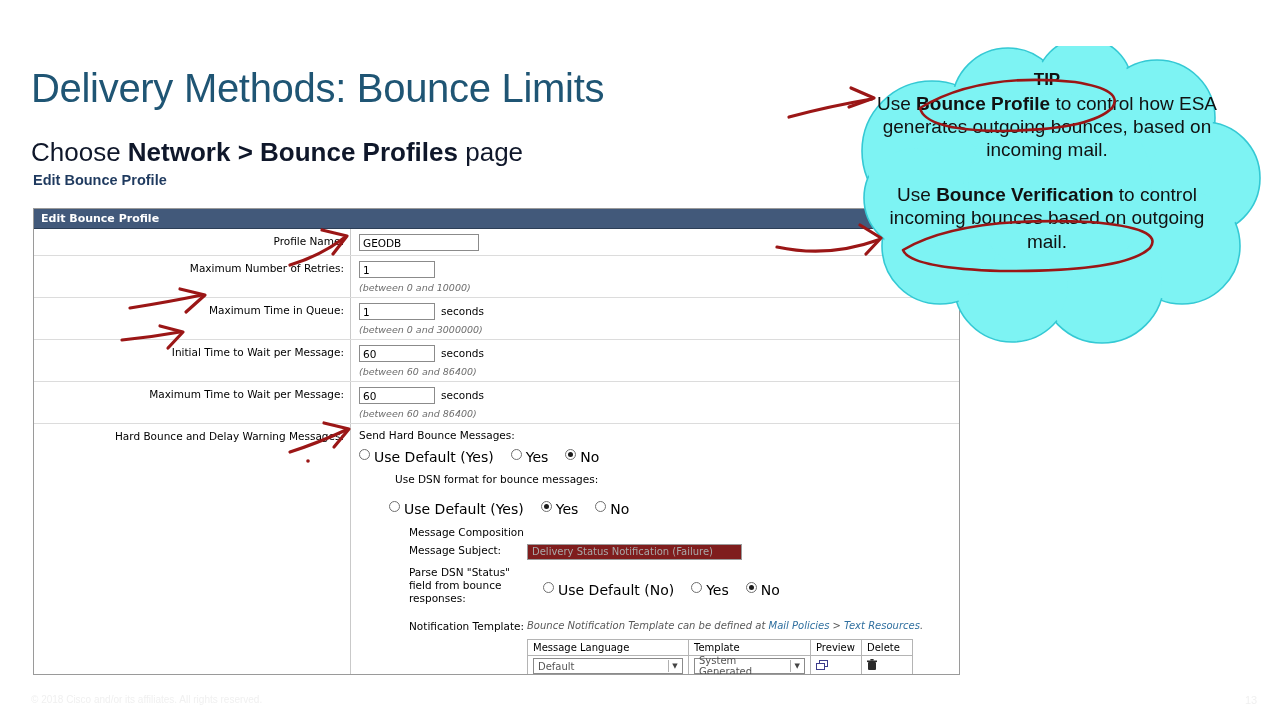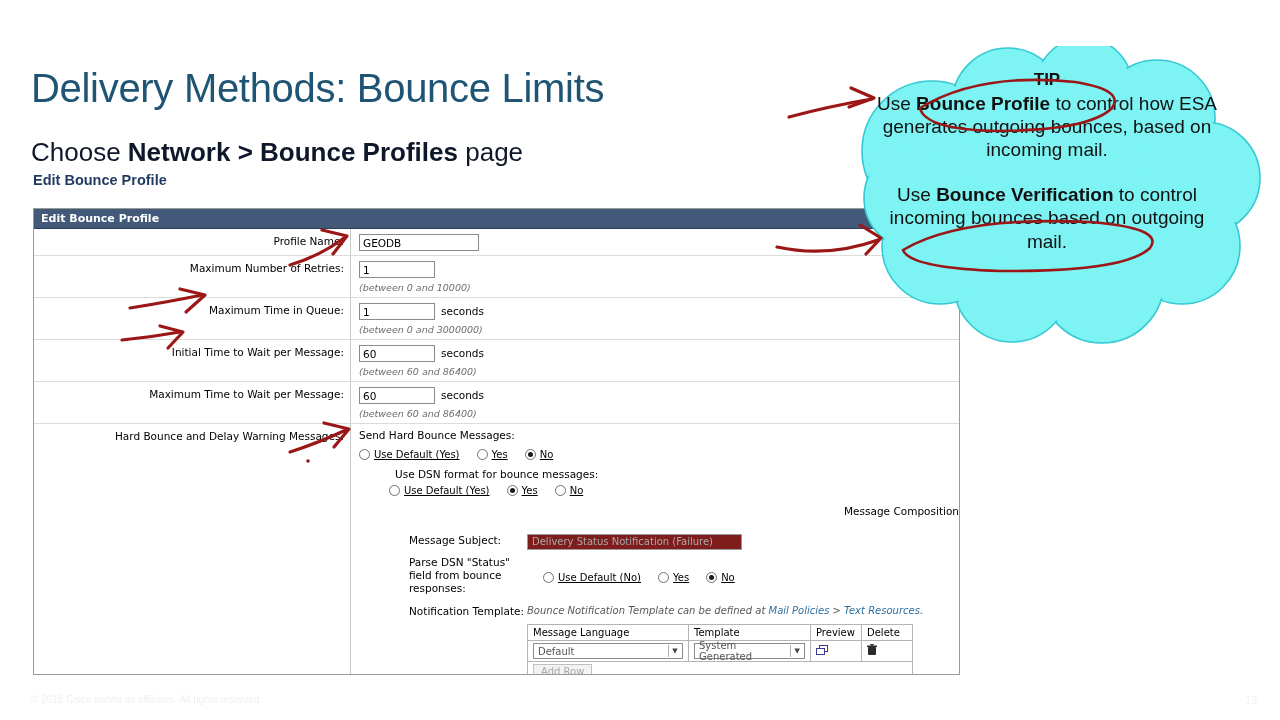--- a/index.html
+++ b/index.html
@@ -60,33 +60,33 @@
 
   
   .wf-bigrow{display:flex;}
   .wf-bigrow .wf-label{
     width:310px;flex:0 0 310px;text-align:right;padding:6px 6px 0 0;
     border-right:1px solid #c9c9c9;
   }
   .wf-bigrow .wf-body{flex:1;padding:5px 0 0 8px;font-size:10.5px;}
 
   .sec-title{font-size:10.5px;color:#000;margin-bottom:8px;}
-  .radio-line{display:flex;align-items:flex-end;gap:4px;font-size:10px;margin:4px 0;text-decoration:underline;}
+  .radio-line{display:flex;align-items:flex-start;gap:4px;font-size:14px;margin:4px 0;}
   .radio-line .gap{width:9px;}
   .rad{
     width:9px;height:9px;border:1px solid #6f6f6f;border-radius:50%;
     background:#fff;display:inline-block;position:relative;flex:0 0 9px;
   }
   .rad.on::after{
     content:"";position:absolute;left:2px;top:2px;width:5px;height:5px;
     border-radius:50%;background:#1b1b1b;
   }
   .indent1{margin-left:36px;}
   .indent2{margin-left:30px;}
-  .sub-head{font-size:10.5px;margin:9px 0 17px 50px;text-align:right;}
+  .sub-head{font-size:10.5px;margin:9px 0 6px 50px;}
   .kv{display:flex;margin-left:50px;margin-bottom:6px;font-size:10.5px;}
   .kv .k{width:118px;flex:0 0 118px;line-height:1.25;}
   .subj-box{
     border:1px solid #9b9b9b;background:#7f1d1d;width:205px;height:12px;
     font-size:10px;color:#a9a9a9;padding:1px 4px;font-style:normal;
   }
   .note{font-size:10px;font-style:italic;color:#585858;}
   .note a{color:#2f6f9f;text-decoration:none;font-style:italic;}
 
   
@@ -201,21 +201,21 @@
           <span class="rad"></span>
           <span>Use Default (Yes)</span>
           <span class="gap"></span>
           <span class="rad"></span>
           <span>Yes</span>
           <span class="gap"></span>
           <span class="rad on"></span>
           <span>No</span>
         </div>
 
-        <div class="sec-title indent1" style="margin:8px 0 5px 36px;">Use DSN format for bounce messages:</div>
+        <div class="sec-title indent1" style="margin:8px 0 16px 36px;">Use DSN format for bounce messages:</div>
 
         <div class="radio-line indent2">
           <span class="rad"></span>
           <span>Use Default (Yes)</span>
           <span class="gap"></span>
           <span class="rad on"></span>
           <span>Yes</span>
           <span class="gap"></span>
           <span class="rad"></span>
           <span>No</span>

